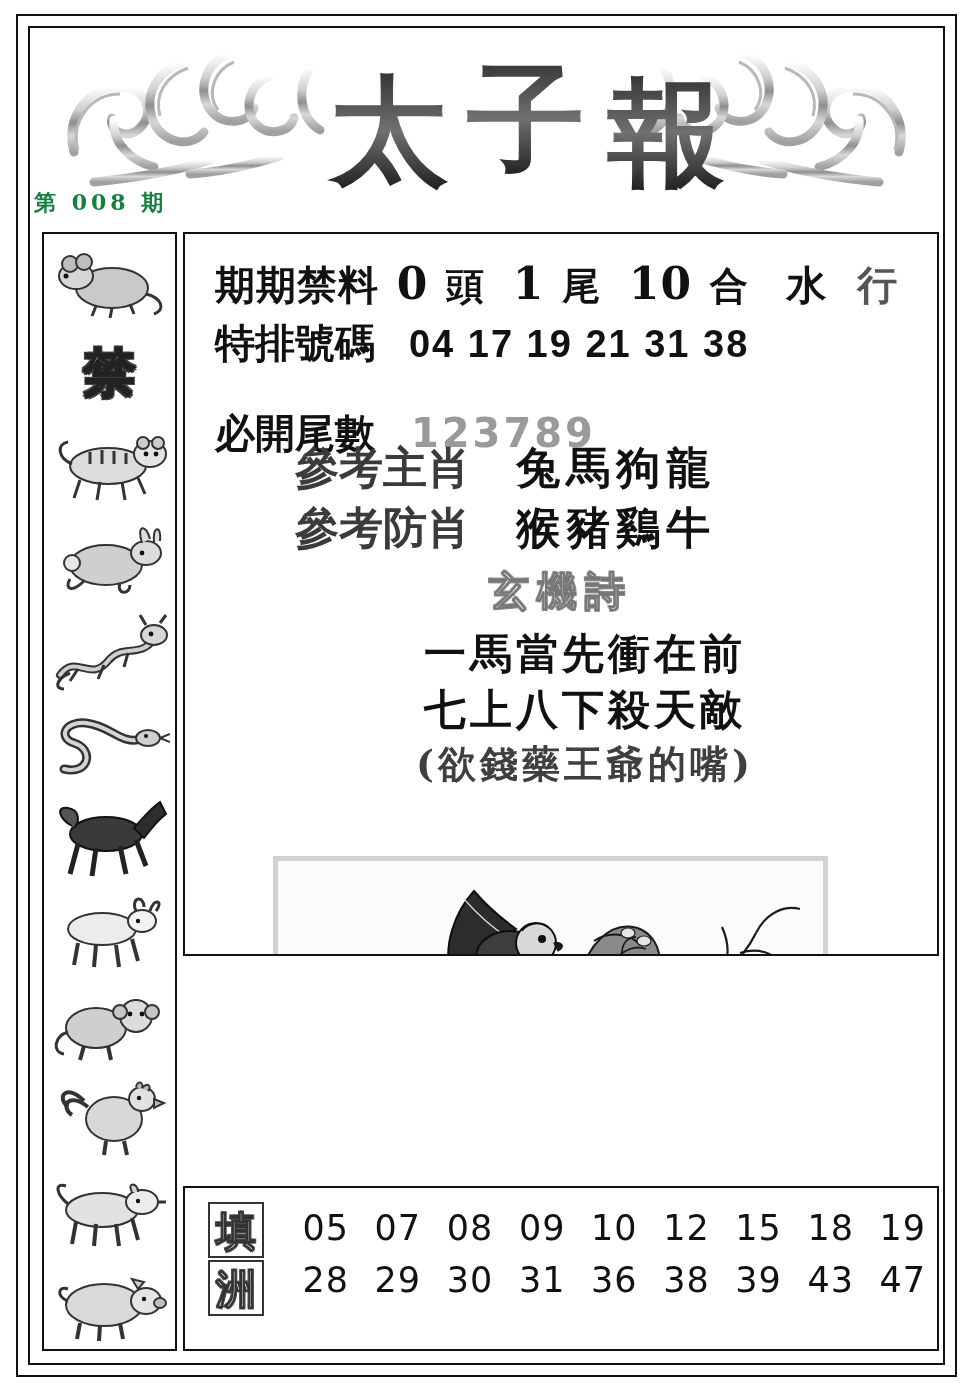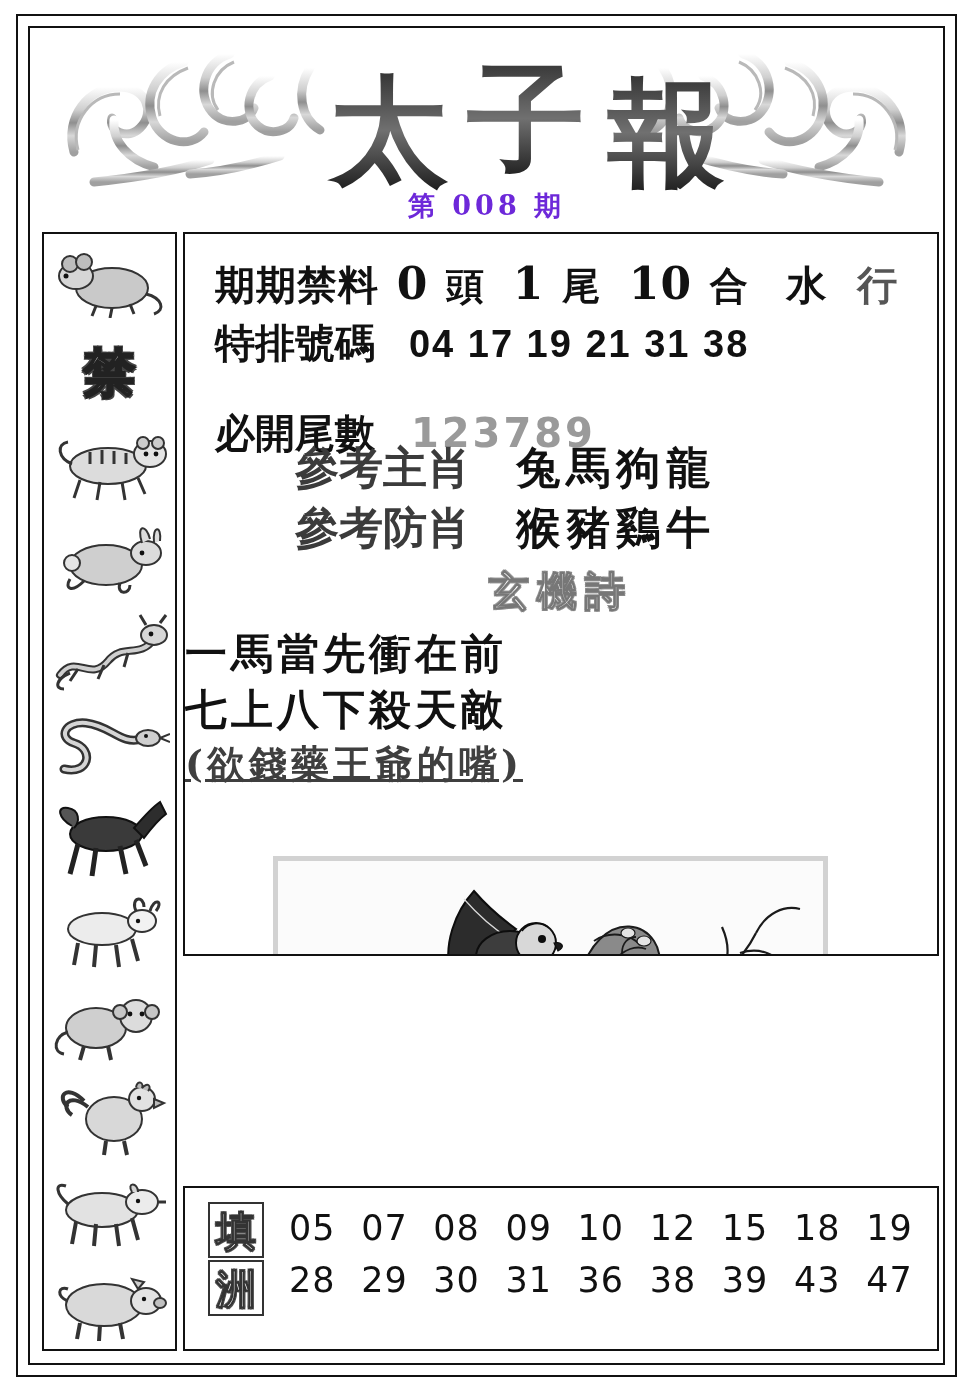--- a/index.html
+++ b/index.html
@@ -50,25 +50,24 @@
     overflow: hidden;
   }
   .banner svg { display:block; }
 
   .issue-line {
     position: absolute;
     left: 34px;
     top: 188px;
     width: 905px;
     height: 40px;
-    text-align: center;
     font-family: "DejaVu Serif", serif;
-    font-size: 27px;
+    font-size: 22px;
     letter-spacing: 4px;
-    color: #6d28d9;
+    color: #15803d;
     font-weight: bold;
   }
 
   
   .zodiac-col {
     position: absolute;
     left: 42px;
     top: 232px;
     width: 135px;
     height: 1119px;
@@ -189,33 +188,34 @@
       -1px 1px 0 #9a9a9a,
       1px 1px 0 #9a9a9a;
     letter-spacing: 8px;
   }
   .poem-title { top: 330px; font-size: 40px; left: 0; }
   .pic-title  { top: 560px; font-size: 46px; left: 0; }
 
   .poem-line {
     position: absolute;
     width: 100%;
+    text-align: center;
     font-family: "DejaVu Serif", serif;
     font-size: 42px;
     color: #111;
     letter-spacing: 4px;
     font-weight: bold;
+    margin-left: 24px;
   }
   .poem1 { top: 392px; }
   .poem2 { top: 448px; }
   .poem3 {
     top: 505px;
     font-size: 38px;
     color: #3f3f3f;
-    text-decoration: underline;
   }
 
   
   .picture-frame {
     position: absolute;
     left: 88px;
     top: 622px;
     width: 555px;
     height: 312px;
     border: 5px solid #d2d2d2;
@@ -259,21 +259,21 @@
     width: 640px;
   }
   .num-row {
     font-family: "DejaVu Sans", sans-serif;
     font-size: 35px;
     color: #111;
     letter-spacing: 1px;
     white-space: nowrap;
     margin-bottom: 12px;
   }
-  .num-row span { display: inline-block; width: 60px; text-align: left; }
+  .num-row span { display: inline-block; width: 60px; text-align: right; }
 </style>
 </head>
 <body>
 
 <div class="page">
 
   <div class="outer-frame"></div>
   <div class="outer-frame2"></div>
 
   <div class="banner">

